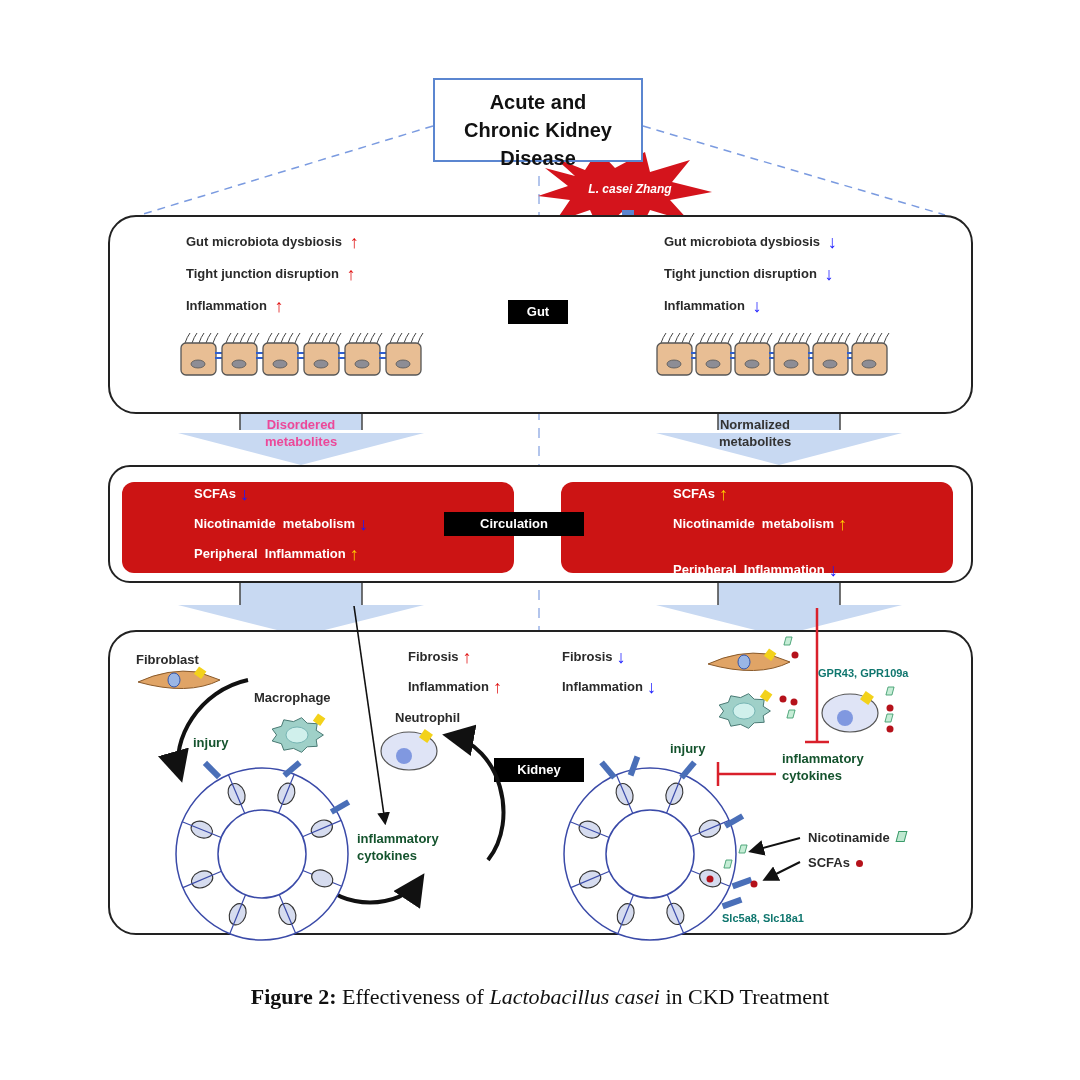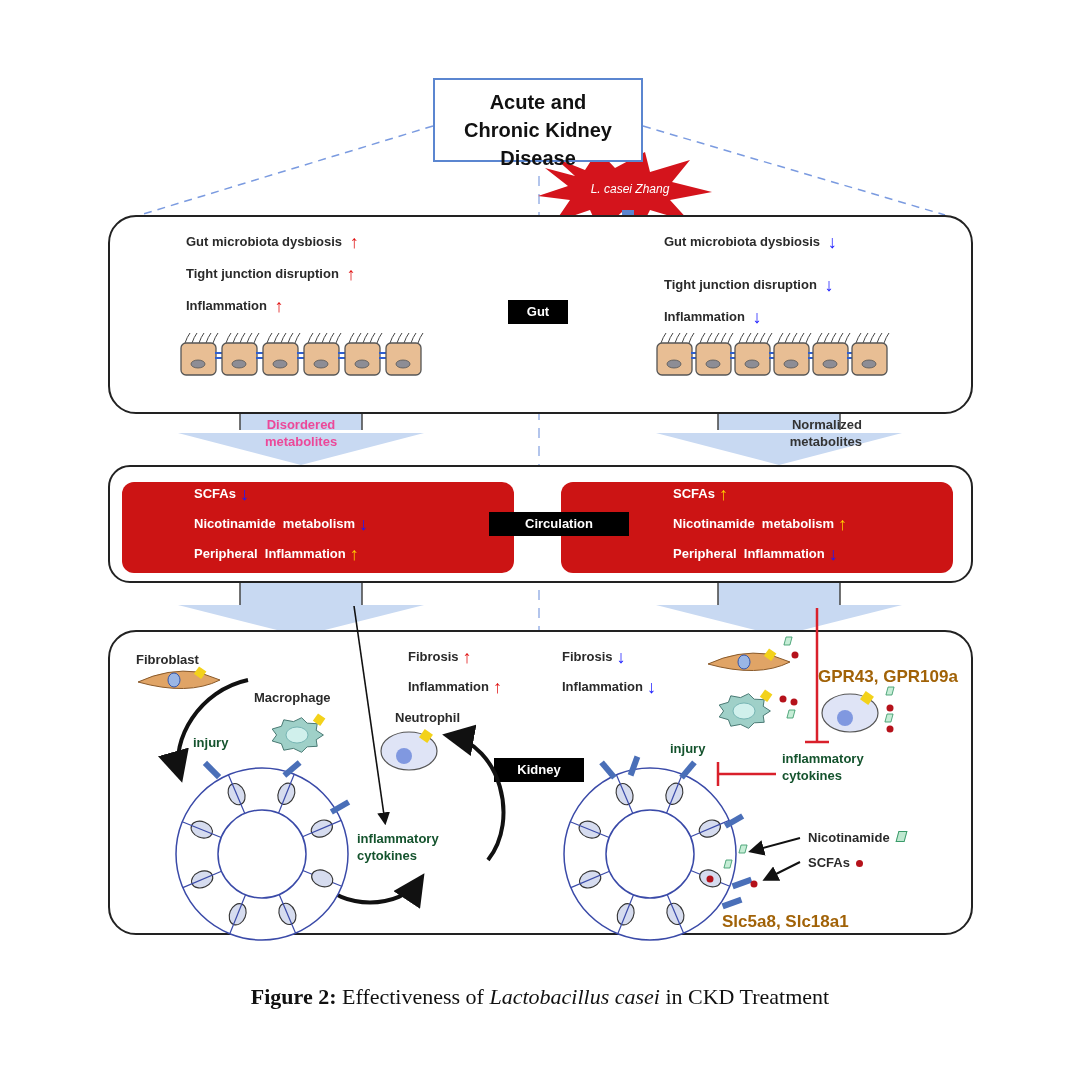--- a/index.html
+++ b/index.html
@@ -9,21 +9,21 @@
   .title-box { left: 433px; top: 78px; width: 210px; height: 84px; border: 2px solid #5b86d0;
                background: #fff; text-align: center; font-size: 20px; font-weight: bold;
                line-height: 28px; color: #111; box-sizing: border-box; padding-top: 8px; }
   .panel { border: 2.5px solid #222; border-radius: 28px; box-sizing: border-box; background: #fff; }
   .label-black { background: #000; color: #fff; font-size: 13px; font-weight: bold;
                  text-align: center; line-height: 24px; height: 24px; }
   .txt { font-size: 13px; font-weight: bold; color: #2a2a2a; white-space: nowrap; }
   .red-box { background: #cc1414; border-radius: 12px; }
   .wtxt { font-size: 13px; font-weight: bold; color: #fff; white-space: nowrap; }
   .redtxt { color: #14532d; font-size: 13px; font-weight: bold; }
-  .bluetxt { color: #a16207; font-size: 17px; font-weight: bold; }
+  .bluetxt { color: #0f766e; font-size: 11px; font-weight: bold; }
   .arrow-glyph { display: inline-block; font-size: 18px; font-weight: bold; margin-left: 4px; vertical-align: -2px; }
   .up-red { color: #e01010; } .down-blue { color: #1a1aff; } .up-yellow { color: #ffcc00; }
   .caption { left: 0; width: 1080px; top: 984px; text-align: center;
              font-family: "Liberation Serif", serif; font-size: 22px; color: #111; }
   svg { position: absolute; left: 0; top: 0; }
 </style>
 </head>
 <body>
 
 <svg width="1080" height="1080">
@@ -63,33 +63,33 @@
 
   <rect x="622" y="210" width="12" height="20" fill="#5b86d0"></rect>
   <polygon points="614,228 642,228 628,244" fill="#5b86d0"></polygon>
 </svg>
 
 <div class="abs title-box">
   <div>Acute and</div>
   <div>Chronic Kidney</div>
   <div>Disease</div>
 </div>
-<div class="abs" style="left:560px;top:182px;width:140px;text-align:center;color:#fff;font-size:12px;font-style:italic;font-weight:normal;">L. casei Zhang</div>
+<div class="abs" style="left:560px;top:182px;width:140px;text-align:center;color:#fff;font-size:12px;font-style:italic;font-weight:bold;">L. casei Zhang</div>
 
 <div class="abs panel" style="left:108px;top:215px;width:865px;height:199px;"></div>
 <div class="abs label-black" style="left:508px;top:300px;width:60px;">Gut</div>
 
 <div class="abs" style="left:186px;top:232px;">
   <div class="txt" style="height:32px;"><span>Gut microbiota dysbiosis</span> <span class="arrow-glyph up-red">↑</span></div>
   <div class="txt" style="height:32px;"><span>Tight junction disruption</span> <span class="arrow-glyph up-red">↑</span></div>
   <div class="txt" style="height:32px;"><span>Inflammation</span> <span class="arrow-glyph up-red">↑</span></div>
 </div>
 <div class="abs" style="left:664px;top:232px;">
   <div class="txt" style="height:32px;"><span>Gut microbiota dysbiosis</span> <span class="arrow-glyph down-blue">↓</span></div>
-  <div class="txt" style="height:32px;margin-top:11px;"><span>Tight junction disruption</span> <span class="arrow-glyph down-blue">↓</span></div>
+  <div class="txt" style="height:32px;"><span>Tight junction disruption</span> <span class="arrow-glyph down-blue">↓</span></div>
   <div class="txt" style="height:32px;"><span>Inflammation</span> <span class="arrow-glyph down-blue">↓</span></div>
 </div>
 
 <svg id="cells-svg" width="1080" height="1080">
     <g>
       <path d="M185,343 q2,-6 5,-10" stroke="#444" stroke-width="1" fill="none"></path>
       <path d="M192,343 q2,-6 5,-10" stroke="#444" stroke-width="1" fill="none"></path>
       <path d="M199,343 q2,-6 5,-10" stroke="#444" stroke-width="1" fill="none"></path>
       <path d="M206,343 q2,-6 5,-10" stroke="#444" stroke-width="1" fill="none"></path>
       <path d="M213,343 q2,-6 5,-10" stroke="#444" stroke-width="1" fill="none"></path>
@@ -194,39 +194,39 @@
       <path d="M884,343 q2,-6 5,-10" stroke="#444" stroke-width="1" fill="none"></path>
       <rect x="852" y="343" width="35" height="32" rx="5" fill="#e8be94" stroke="#555" stroke-width="1.3"></rect>
       <ellipse cx="869" cy="364" rx="7" ry="4" fill="#8d8d95" stroke="#555" stroke-width="0.8"></ellipse>
     </g>
   </svg>
 
 <div class="abs txt" style="left:240px;top:416px;width:122px;text-align:center;line-height:17px;color:#ec4899;">
   <div>Disordered</div>
   <div>metabolites</div>
 </div>
-<div class="abs txt" style="left:740px;top:416px;width:122px;text-align:right;line-height:17px;color:#333;">
+<div class="abs txt" style="left:694px;top:416px;width:122px;text-align:center;line-height:17px;color:#333;">
   <div>Normalized</div>
   <div>metabolites</div>
 </div>
 
 <div class="abs panel" style="left:108px;top:465px;width:865px;height:118px;border-radius:22px;"></div>
 <div class="abs red-box" style="left:122px;top:482px;width:392px;height:91px;"></div>
 <div class="abs red-box" style="left:561px;top:482px;width:392px;height:91px;"></div>
-<div class="abs label-black" style="left:489px;top:512px;width:140px;text-align:center;">Circulation</div>
+<div class="abs label-black" style="left:444px;top:512px;width:140px;text-align:center;">Circulation</div>
 
 <div class="abs" style="left:194px;top:484px;">
   <div class="wtxt" style="height:30px;"><span>SCFAs</span><span class="arrow-glyph down-blue">↓</span></div>
   <div class="wtxt" style="height:30px;white-space:pre;"><span>Nicotinamide  metabolism</span><span class="arrow-glyph down-blue">↓</span></div>
   <div class="wtxt" style="height:30px;white-space:pre;"><span>Peripheral  Inflammation</span><span class="arrow-glyph up-yellow">↑</span></div>
 </div>
 <div class="abs" style="left:673px;top:484px;">
   <div class="wtxt" style="height:30px;"><span>SCFAs</span><span class="arrow-glyph up-yellow">↑</span></div>
   <div class="wtxt" style="height:30px;white-space:pre;"><span>Nicotinamide  metabolism</span><span class="arrow-glyph up-yellow">↑</span></div>
-  <div class="wtxt" style="height:30px;white-space:pre;"><span>Peripheral  Inflammation</span><span class="arrow-glyph down-blue">↓</span></div>
+  <div class="wtxt" style="height:30px;white-space:pre;margin-top:16px;"><span>Peripheral  Inflammation</span><span class="arrow-glyph down-blue">↓</span></div>
 </div>
 
 <div class="abs panel" style="left:108px;top:630px;width:865px;height:305px;"></div>
 <div class="abs label-black" style="left:494px;top:758px;width:90px;">Kidney</div>
 
 <svg id="kidney-svg" width="1080" height="1080">
   <defs>
     <marker id="ahBlack" markerWidth="8" markerHeight="8" refX="6" refY="4" orient="auto">
       <path d="M0,0 L8,4 L0,8 z" fill="#111"></path>
     </marker>

